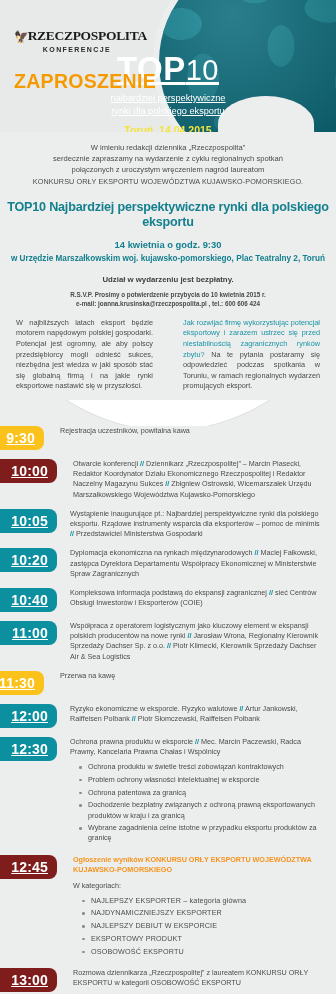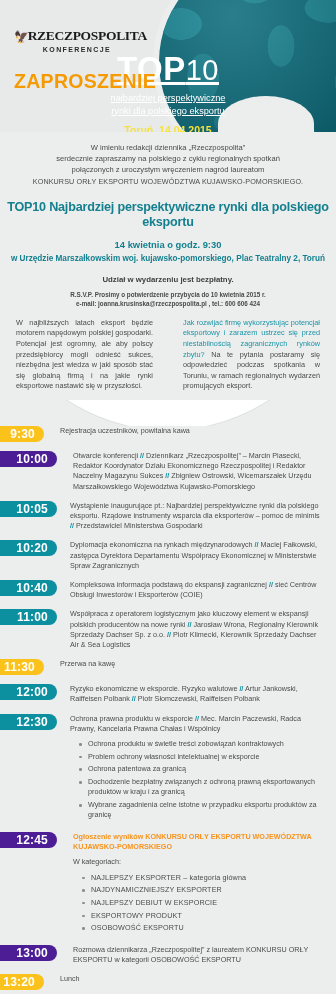--- a/index.html
+++ b/index.html
@@ -222,35 +222,36 @@
   .agenda {
     padding: 0 12px 0 0;
   }
   .row {
     display: flex;
     align-items: flex-start;
     margin-bottom: 9px;
   }
   .badge {
     flex: 0 0 auto;
-    height: 16px;
+    height: 24px;
     border-radius: 0 8px 8px 0;
     color: #ffffff;
-    font-size: 12px;
+    font-size: 14px;
     font-weight: bold;
     display: flex;
     align-items: center;
     justify-content: flex-end;
     padding-right: 9px;
     letter-spacing: .2px;
+    text-decoration: underline;
   }
   .badge.lvl1 { width: 44px; }
   .badge.lvl2 { width: 57px; }
   .badge.amber  { background: #fcc21c; }
-  .badge.orange { background: #4c1d95; padding-left: 48px; }
+  .badge.orange { background: #7f1d1d; padding-left: 48px; }
   .badge.teal   { background: #0c8f9e; }
   .row-text {
     flex: 1 1 auto;
     font-size: 7.2px;
     line-height: 10.2px;
     color: #4b4b4b;
   }
   .row.lvl1 .row-text { padding-left: 16px; }
   .row.lvl2 .row-text { padding-left: 13px; }
   .row-text .sep { color: #0c8f9e; font-weight: bold; }
@@ -300,21 +301,21 @@
     <div class="brand">
       <div class="brand-name"><span class="brand-bird">🦅</span><span>RZECZPOSPOLITA</span></div>
       <div class="brand-sub">KONFERENCJE</div>
     </div>
     <div class="zaproszenie">ZAPROSZENIE</div>
   </div>
 
   <div class="intro">
     <div class="intro-lead">
       <div>W imieniu redakcji dziennika „Rzeczpospolita”</div>
-      <div>serdecznie zapraszamy na polskiego z cyklu regionalnych spotkań</div>
+      <div>serdecznie zapraszamy na wydarzenie z cyklu regionalnych spotkań</div>
       <div>połączonych z uroczystym wręczeniem nagród laureatom</div>
       <div class="caps">KONKURSU ORŁY EKSPORTU WOJEWÓDZTWA KUJAWSKO-POMORSKIEGO.</div>
     </div>
     <div class="main-title">TOP10 Najbardziej perspektywiczne rynki dla polskiego eksportu</div>
     <div class="sub-when">14 kwietnia o godz. 9:30</div>
     <div class="sub-where">w Urzędzie Marszałkowskim woj. kujawsko-pomorskiego, Plac Teatralny 2, Toruń</div>
     <div class="free-line">Udział w wydarzeniu jest bezpłatny.</div>
     <div class="rsvp">
       <div>R.S.V.P. Prosimy o potwierdzenie przybycia do 10 kwietnia 2015 r.</div>
       <div>e-mail: joanna.krusinska@rzeczpospolita.pl , tel.: 600 606 424</div>

